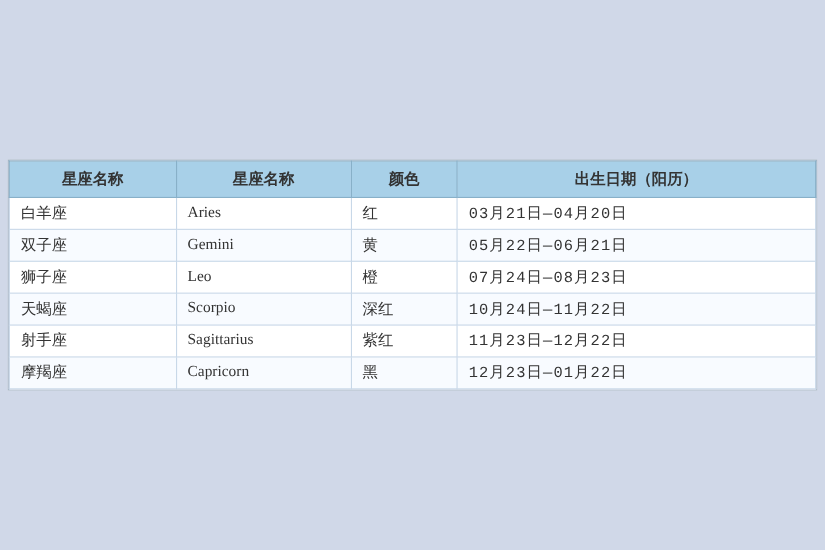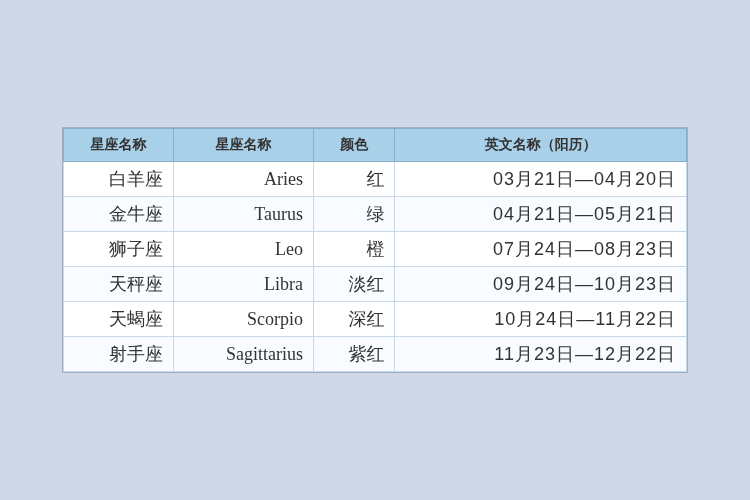--- a/index.html
+++ b/index.html
@@ -15,21 +15,21 @@
       display: flex;
       align-items: center;
       justify-content: center;
       font-family: "SimSun", "宋体", serif;
       font-size: 14px;
     }
 
     .table-container {
       background-color: #ffffff;
       border: 1px solid #a0b0c0;
-      width: 626px;
+      width: 736px;
     }
 
     table {
       width: 100%;
       border-collapse: collapse;
     }
 
     thead tr th {
       background-color: #a8d0e8;
       border: 1px solid #88b0c8;
@@ -48,80 +48,80 @@
       background-color: #f8fbff;
     }
 
     tbody tr:nth-child(odd) {
       background-color: #ffffff;
     }
 
     tbody tr td {
       border: 1px solid #c8d8e8;
       padding: 5px 10px;
-      text-align: right;
+      text-align: left;
       color: #333;
-      font-size: 18px;
+      font-size: 14px;
     }
 
     tbody tr td:nth-child(2) {
       font-family: Liberation Serif, serif;
     }
 
     tbody tr td:nth-child(4) {
-      font-family: Liberation Sans, sans-serif;
+      font-family: Liberation Mono, monospace;
       letter-spacing: 1px;
       margin-left: 16px;
     }
   </style>
 </head>
 <body>
 
 <div class="table-container">
   <table>
     <thead>
       <tr>
         <th>星座名称</th>
         <th>星座名称</th>
         <th>颜色</th>
-        <th>英文名称（阳历）</th>
+        <th>出生日期（阳历）</th>
       </tr>
     </thead>
     <tbody id="table-body">
     <tr>
           <td>白羊座</td>
           <td>Aries</td>
           <td>红</td>
           <td>03月21日—04月20日</td>
         </tr>
         <tr>
-          <td>金牛座</td>
-          <td>Taurus</td>
-          <td>绿</td>
-          <td>04月21日—05月21日</td>
+          <td>双子座</td>
+          <td>Gemini</td>
+          <td>黄</td>
+          <td>05月22日—06月21日</td>
         </tr>
         <tr>
           <td>狮子座</td>
           <td>Leo</td>
           <td>橙</td>
           <td>07月24日—08月23日</td>
-        </tr>
-        <tr>
-          <td>天秤座</td>
-          <td>Libra</td>
-          <td>淡红</td>
-          <td>09月24日—10月23日</td>
         </tr>
         <tr>
           <td>天蝎座</td>
           <td>Scorpio</td>
           <td>深红</td>
           <td>10月24日—11月22日</td>
         </tr>
         <tr>
           <td>射手座</td>
           <td>Sagittarius</td>
           <td>紫红</td>
           <td>11月23日—12月22日</td>
         </tr>
+        <tr>
+          <td>摩羯座</td>
+          <td>Capricorn</td>
+          <td>黑</td>
+          <td>12月23日—01月22日</td>
+        </tr>
       </tbody>
   </table>
 </div>
 
 </body></html>

